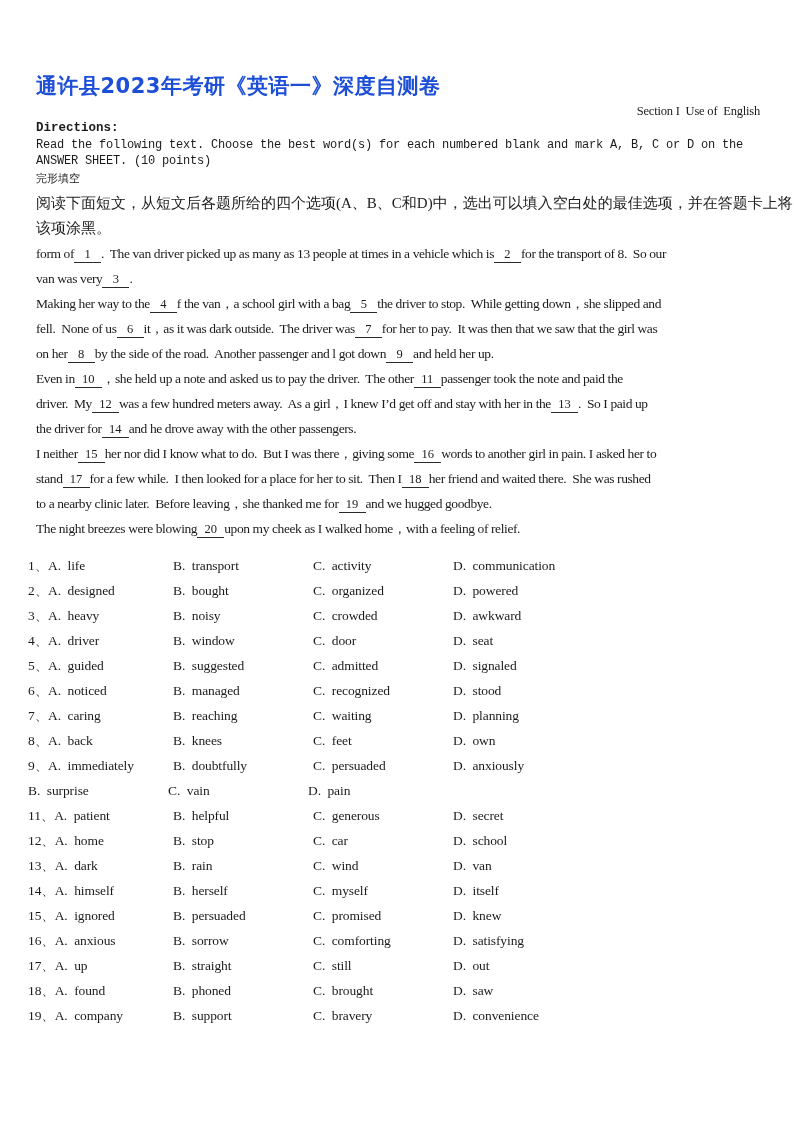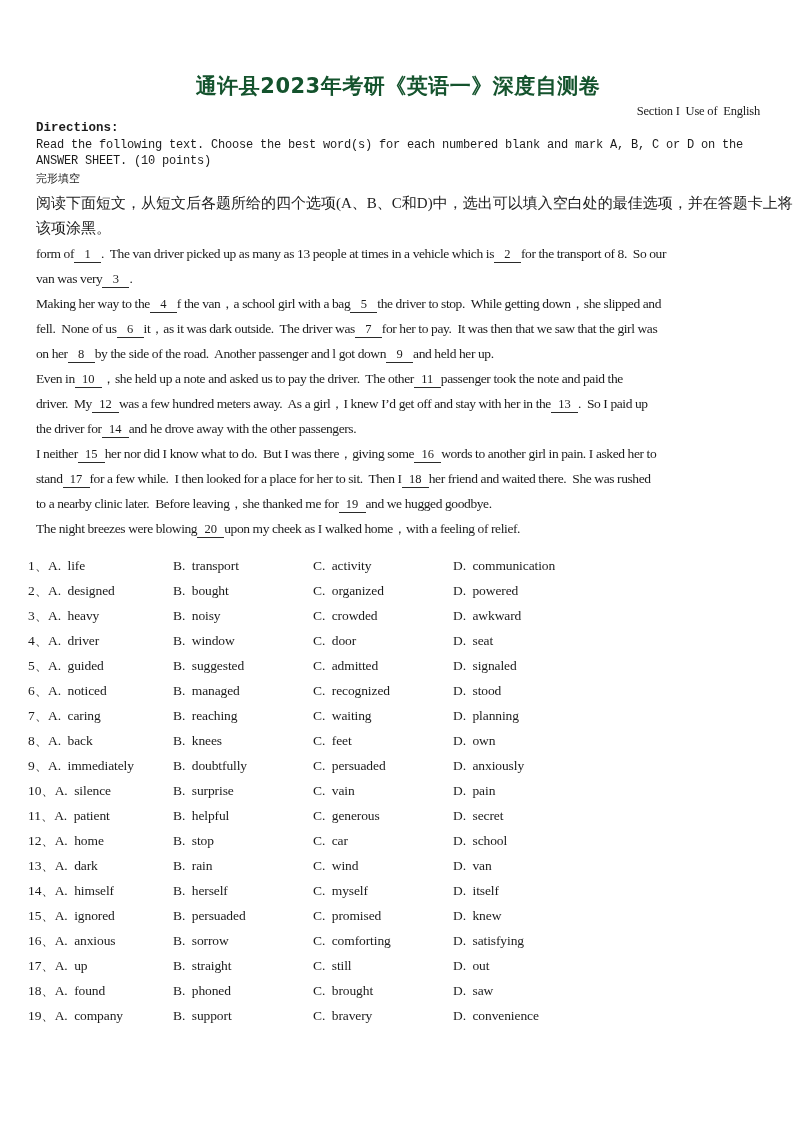--- a/index.html
+++ b/index.html
@@ -5,21 +5,21 @@
   html,body{margin:0;padding:0;}
   body{
     width:794px;height:1123px;background:#ffffff;color:#1b1b1b;
     overflow:hidden;position:relative;
     font-family:"Liberation Serif", serif;
   }
   .page{padding:74px 34px 0 36px;}
   .title{
     font-family:"DejaVu Sans", sans-serif;
     font-weight:bold;font-size:21px;line-height:25px;
-    text-align:center;color:#14532d;letter-spacing:0.5px;
+    color:#1d4ed8;letter-spacing:0.5px;
     white-space:pre;
   }
   .section-heading{
     font-family:Liberation Serif, serif;
     font-size:12.5px;line-height:17px;margin-top:4px;
     text-align:right;white-space:pre;letter-spacing:-0.2px;
   }
   .directions-label{
     font-family:"Liberation Mono", monospace;
     font-weight:bold;font-size:12.5px;line-height:17px;white-space:pre;
@@ -78,21 +78,21 @@
   <div class="questions">
       <div class="q-row"><span class="q-c1">1、A.  life</span><span class="q-c2">B.  transport</span><span class="q-c3">C.  activity</span><span class="q-c4">D.  communication</span></div>
       <div class="q-row"><span class="q-c1">2、A.  designed</span><span class="q-c2">B.  bought</span><span class="q-c3">C.  organized</span><span class="q-c4">D.  powered</span></div>
       <div class="q-row"><span class="q-c1">3、A.  heavy</span><span class="q-c2">B.  noisy</span><span class="q-c3">C.  crowded</span><span class="q-c4">D.  awkward</span></div>
       <div class="q-row"><span class="q-c1">4、A.  driver</span><span class="q-c2">B.  window</span><span class="q-c3">C.  door</span><span class="q-c4">D.  seat</span></div>
       <div class="q-row"><span class="q-c1">5、A.  guided</span><span class="q-c2">B.  suggested</span><span class="q-c3">C.  admitted</span><span class="q-c4">D.  signaled</span></div>
       <div class="q-row"><span class="q-c1">6、A.  noticed</span><span class="q-c2">B.  managed</span><span class="q-c3">C.  recognized</span><span class="q-c4">D.  stood</span></div>
       <div class="q-row"><span class="q-c1">7、A.  caring</span><span class="q-c2">B.  reaching</span><span class="q-c3">C.  waiting</span><span class="q-c4">D.  planning</span></div>
       <div class="q-row"><span class="q-c1">8、A.  back</span><span class="q-c2">B.  knees</span><span class="q-c3">C.  feet</span><span class="q-c4">D.  own</span></div>
       <div class="q-row"><span class="q-c1">9、A.  immediately</span><span class="q-c2">B.  doubtfully</span><span class="q-c3">C.  persuaded</span><span class="q-c4">D.  anxiously</span></div>
-      <div class="q-row"><span class="q-c1">10、A.  silence</span><span class="q-c2">B.  surprise</span><span class="q-c3">C.  vain</span><span class="q-c4">D.  pain</span></div>
+      <div class="q-row"><span class="q-c2">B.  surprise</span><span class="q-c3">C.  vain</span><span class="q-c4">D.  pain</span></div>
       <div class="q-row"><span class="q-c1">11、A.  patient</span><span class="q-c2">B.  helpful</span><span class="q-c3">C.  generous</span><span class="q-c4">D.  secret</span></div>
       <div class="q-row"><span class="q-c1">12、A.  home</span><span class="q-c2">B.  stop</span><span class="q-c3">C.  car</span><span class="q-c4">D.  school</span></div>
       <div class="q-row"><span class="q-c1">13、A.  dark</span><span class="q-c2">B.  rain</span><span class="q-c3">C.  wind</span><span class="q-c4">D.  van</span></div>
       <div class="q-row"><span class="q-c1">14、A.  himself</span><span class="q-c2">B.  herself</span><span class="q-c3">C.  myself</span><span class="q-c4">D.  itself</span></div>
       <div class="q-row"><span class="q-c1">15、A.  ignored</span><span class="q-c2">B.  persuaded</span><span class="q-c3">C.  promised</span><span class="q-c4">D.  knew</span></div>
       <div class="q-row"><span class="q-c1">16、A.  anxious</span><span class="q-c2">B.  sorrow</span><span class="q-c3">C.  comforting</span><span class="q-c4">D.  satisfying</span></div>
       <div class="q-row"><span class="q-c1">17、A.  up</span><span class="q-c2">B.  straight</span><span class="q-c3">C.  still</span><span class="q-c4">D.  out</span></div>
       <div class="q-row"><span class="q-c1">18、A.  found</span><span class="q-c2">B.  phoned</span><span class="q-c3">C.  brought</span><span class="q-c4">D.  saw</span></div>
       <div class="q-row"><span class="q-c1">19、A.  company</span><span class="q-c2">B.  support</span><span class="q-c3">C.  bravery</span><span class="q-c4">D.  convenience</span></div>
     </div>

